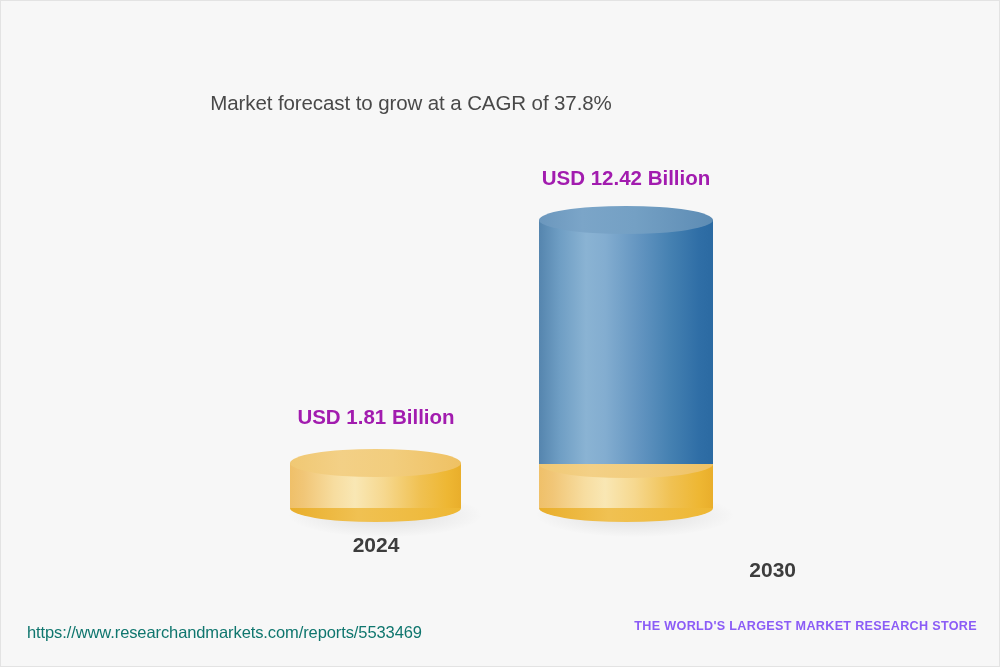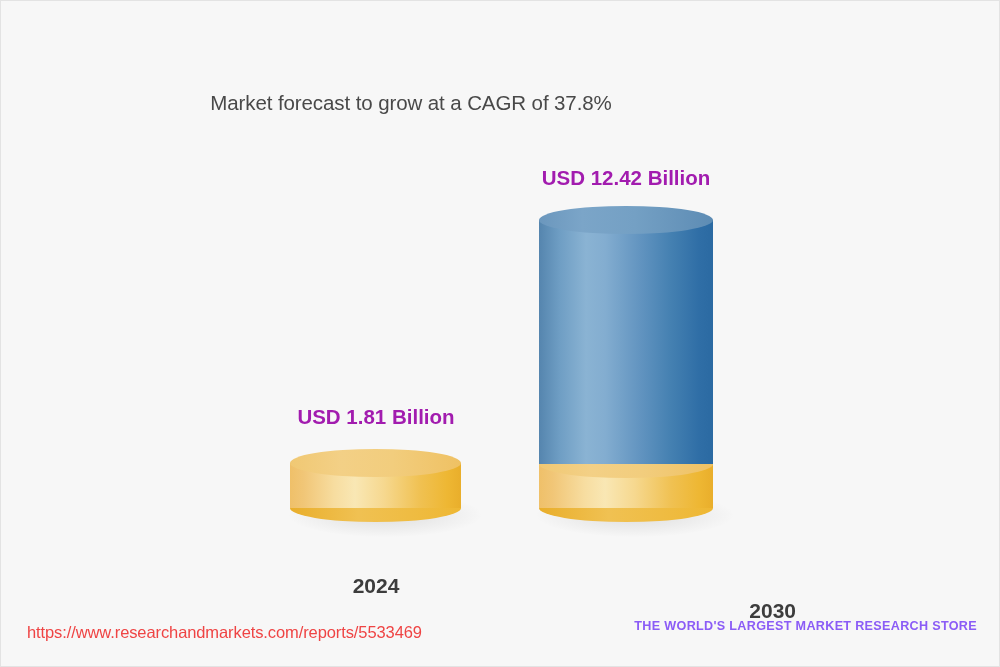--- a/index.html
+++ b/index.html
@@ -71,21 +71,20 @@
   }
 
   
   .cat-label {
     position: absolute;
     width: 340px;
     text-align: center;
     font-size: 21px;
     font-weight: bold;
     color: #3d3d3d;
-    margin-top: 41px;
   }
 
   
   .cyl {
     position: absolute;
   }
   .cyl-body {
     position: absolute;
     left: 0;
     width: 100%;
@@ -158,21 +157,21 @@
       rgba(150,150,150,0.10) 45%,
       rgba(180,180,180,0.0) 72%);
   }
 
   
   .footer-url {
     position: absolute;
     left: 26px;
     top: 622px;
     font-size: 16.5px;
-    color: #ef4444;
+    color: #0f766e;
     letter-spacing: -0.1px;
   }
   .logo {
     position: absolute;
     right: 22px;
     top: 600px;
     text-align: right;
   }
   .logo-main {
     font-size: 29px;

